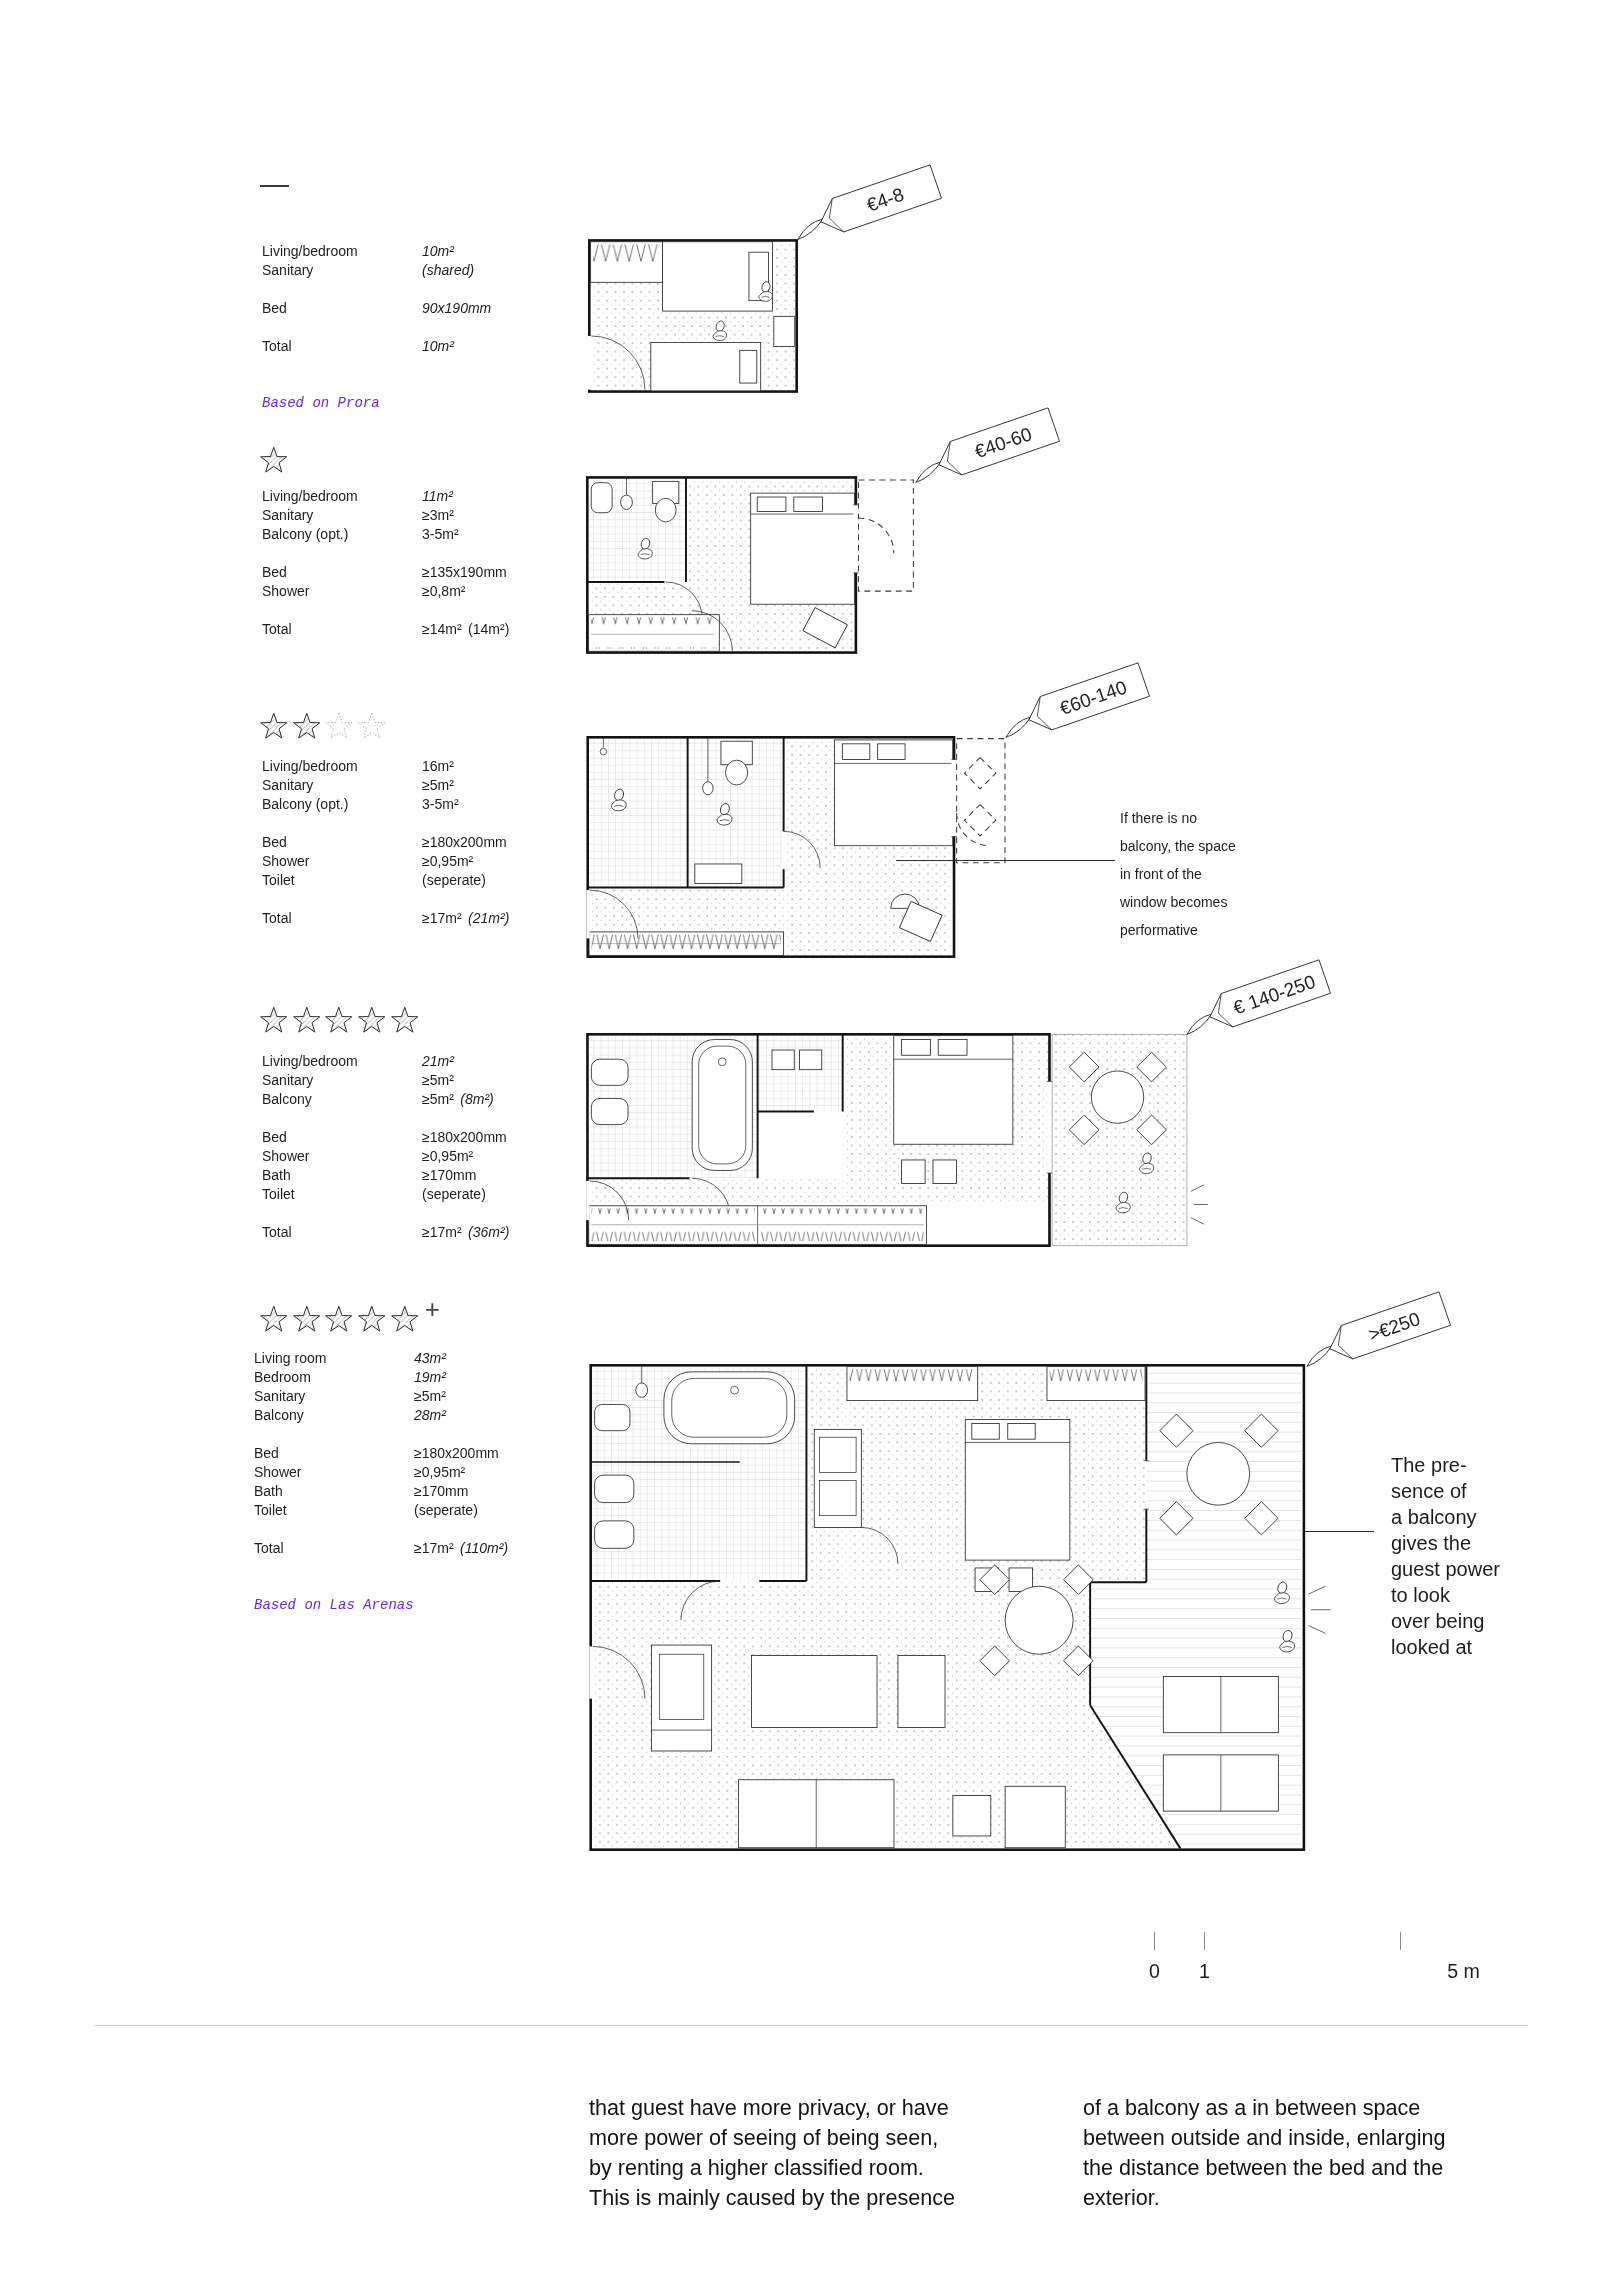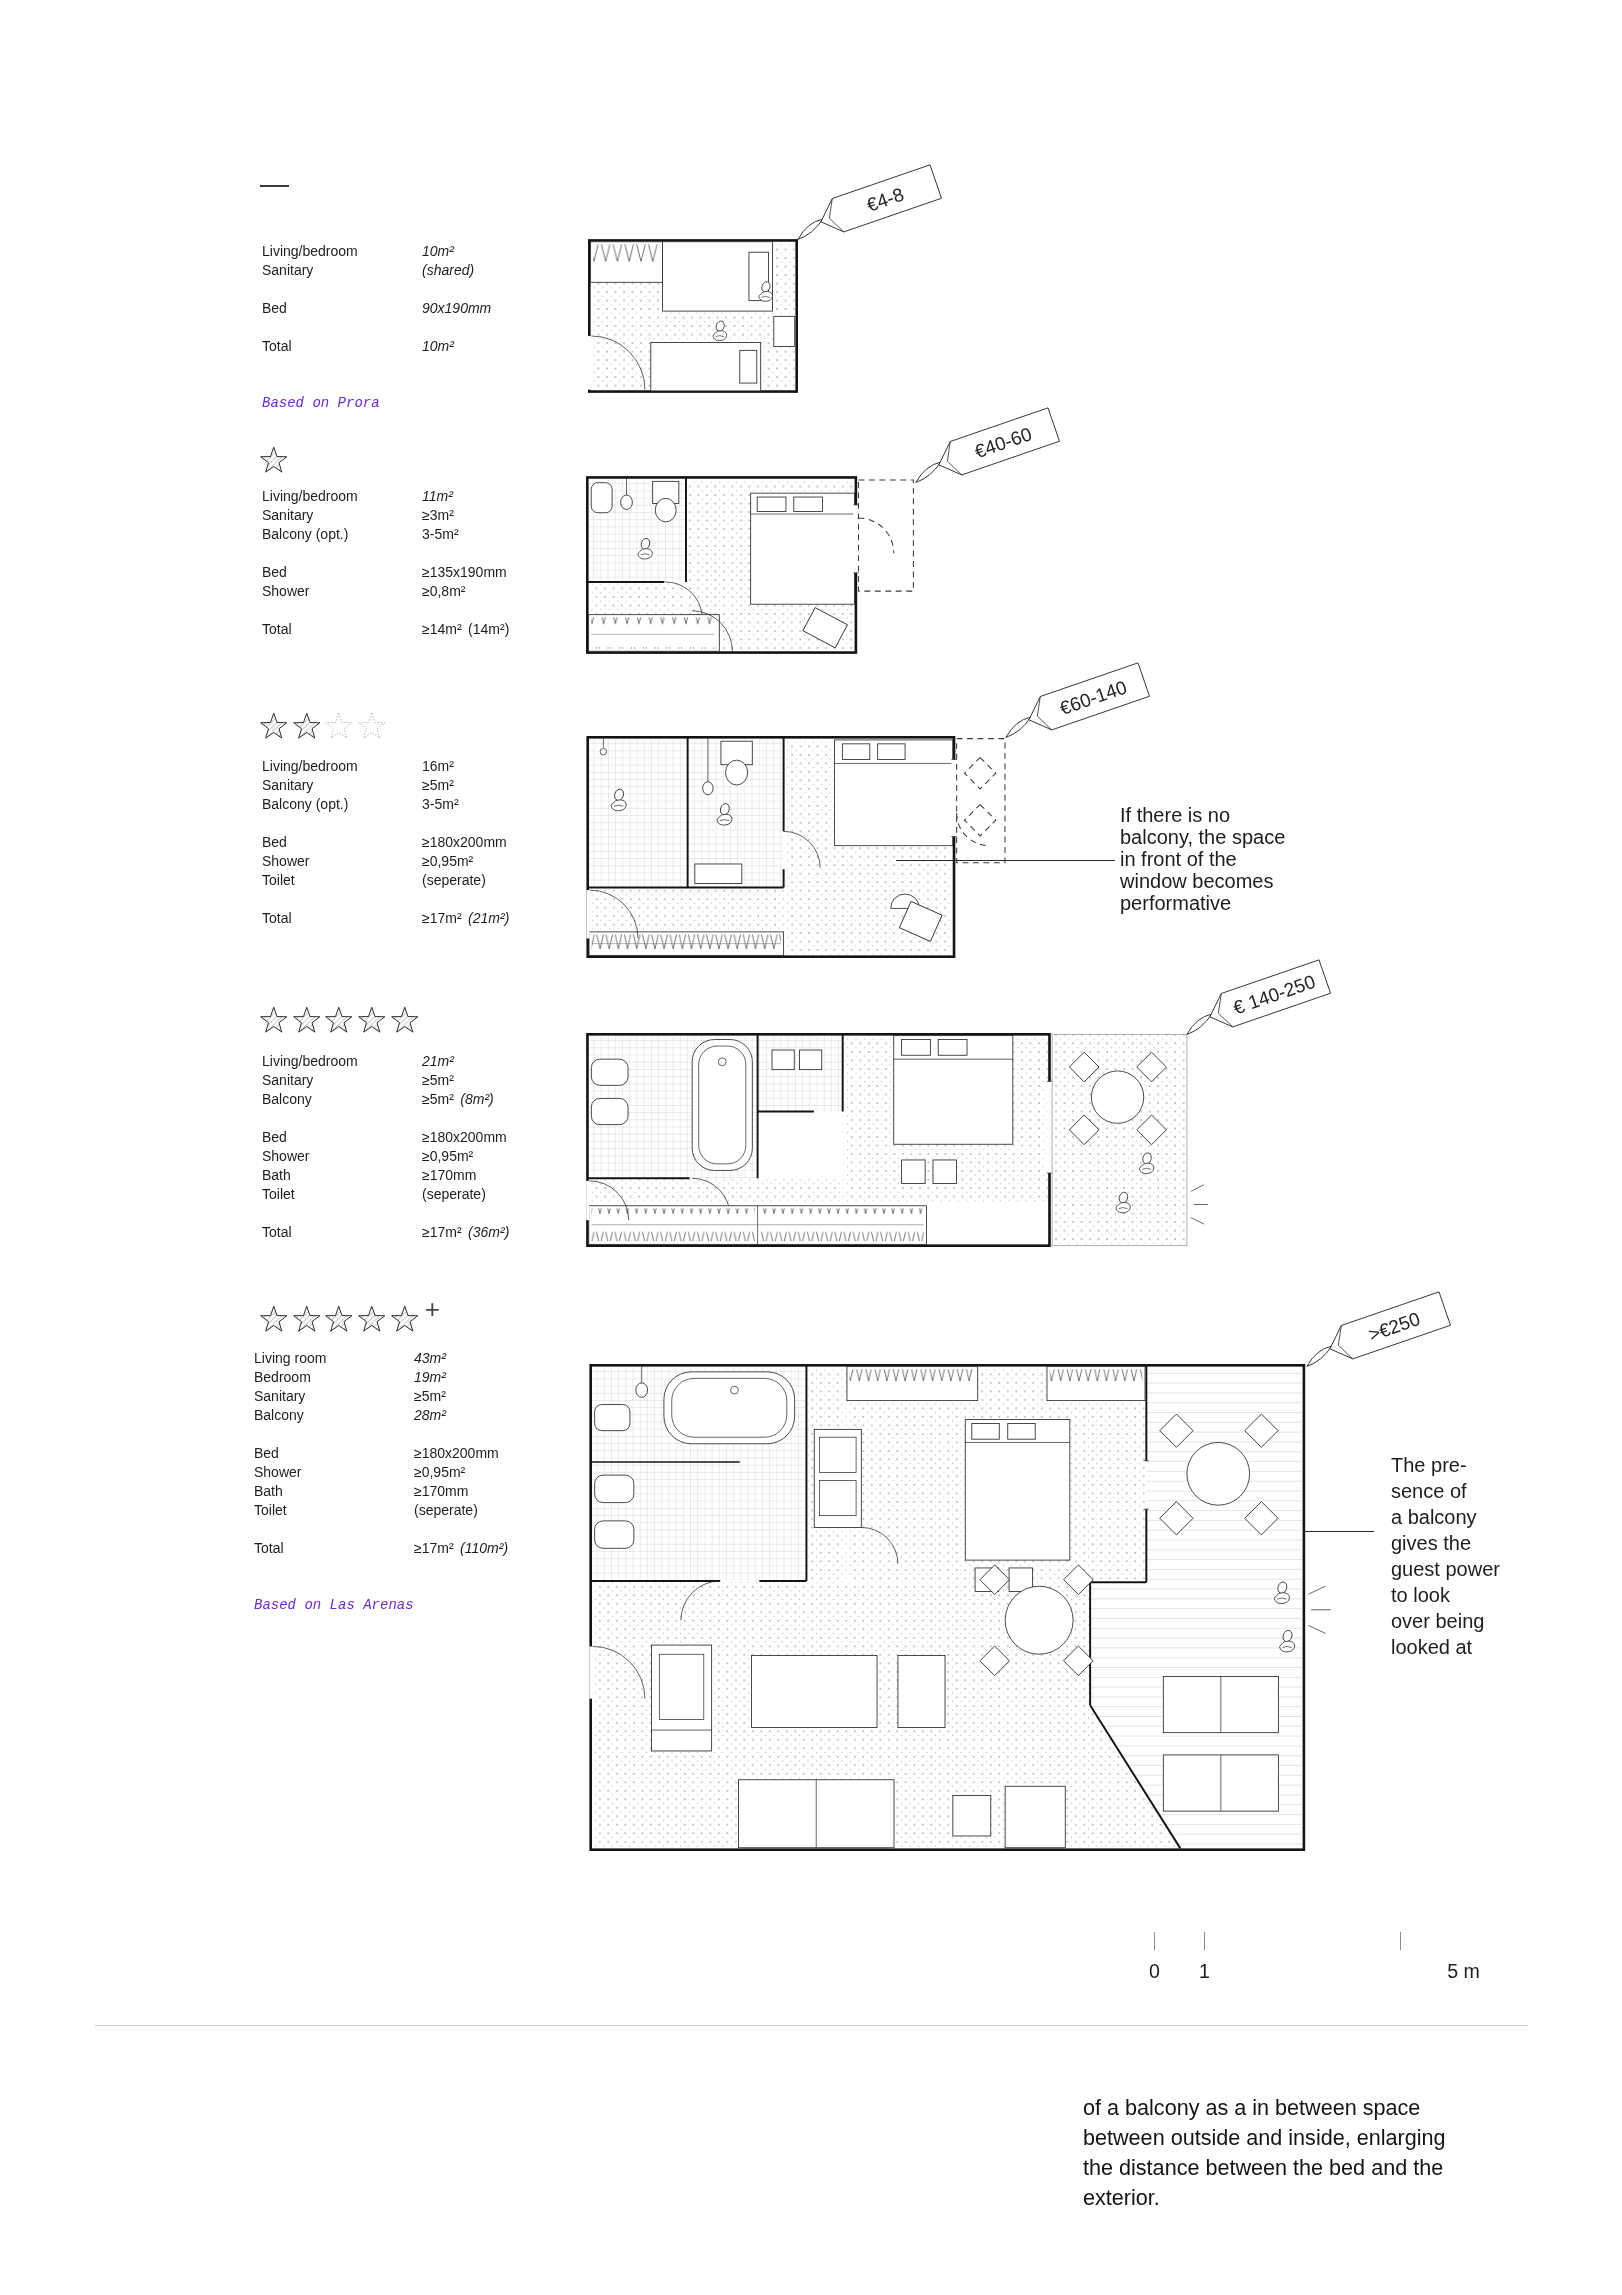--- a/index.html
+++ b/index.html
@@ -27,21 +27,21 @@
   .w3{fill:none;stroke:#141414;stroke-width:3;}
   .w2{fill:none;stroke:#141414;stroke-width:2.4;}
   .f1{fill:#fff;stroke:#2b2b2b;stroke-width:1.3;}
   .t1{fill:none;stroke:#2b2b2b;stroke-width:1.1;}
   .arc{fill:none;stroke:#333;stroke-width:1.2;}
   .dsh{fill:none;stroke:#3a3a3a;stroke-width:1.6;stroke-dasharray:9 7;}
   
   .tag{position:absolute;overflow:visible;}
   .tagtext{font-family:"Liberation Sans",sans-serif;font-size:29px;fill:#222;}
   
-  .annot{position:absolute;font-size:20px;line-height:22px;white-space:pre-line;color:#1d1d1b;}
+  .annot{position:absolute;font-size:14px;line-height:28px;white-space:pre-line;color:#1d1d1b;}
   .annot5{font-size:20px;line-height:26px;}
   .leader{position:absolute;border-top:1.3px solid #2a2a2a;height:0;}
   
   .tick{position:absolute;width:1.3px;height:18.3px;background:#8a8a8a;}
   .ticklabel{position:absolute;width:59px;font-size:19.6px;text-align:center;color:#1d1d1b;}
   
   .rule{position:absolute;border-top:1.3px solid #c9c9c9;height:0;}
   .fcol{position:absolute;width:478px;font-size:21.6px;line-height:30px;white-space:pre-line;color:#141414;}
 </style>
 </head>
@@ -604,19 +604,23 @@
   <div>
     <div class="tick" style="left:1154px;top:1932px"></div>
     <div class="tick" style="left:1204px;top:1932px"></div>
     <div class="tick" style="left:1400px;top:1932px"></div>
     <div class="ticklabel" style="left:1125px;top:1960px">0</div>
     <div class="ticklabel" style="left:1175px;top:1960px">1</div>
     <div class="ticklabel" style="left:1434px;top:1960px">5 m</div>
   </div>
 
   <div class="rule" style="left:95px;top:2025px;width:1433px"></div>
+  <div class="fcol" style="left:589px;top:2093px">that guest have more privacy, or have
+more power of seeing of being seen,
+by renting a higher classified room.
+This is mainly caused by the presence</div>
   <div class="fcol" style="left:1083px;top:2093px">of a balcony as a in between space
 between outside and inside, enlarging
 the distance between the bed and the
 exterior.</div>
 
 </div>
 
 
 </body></html>

